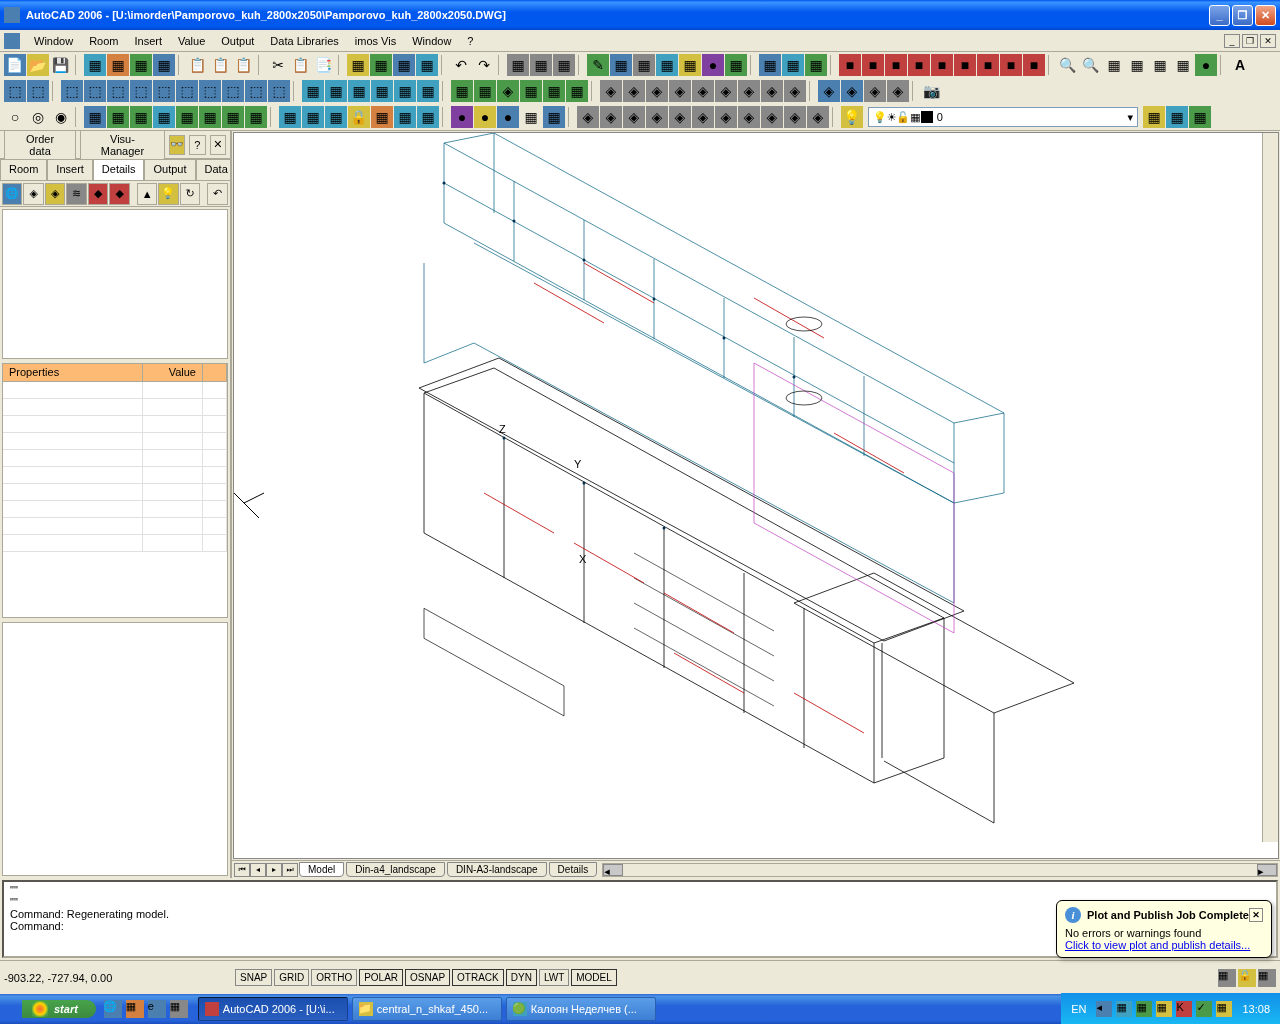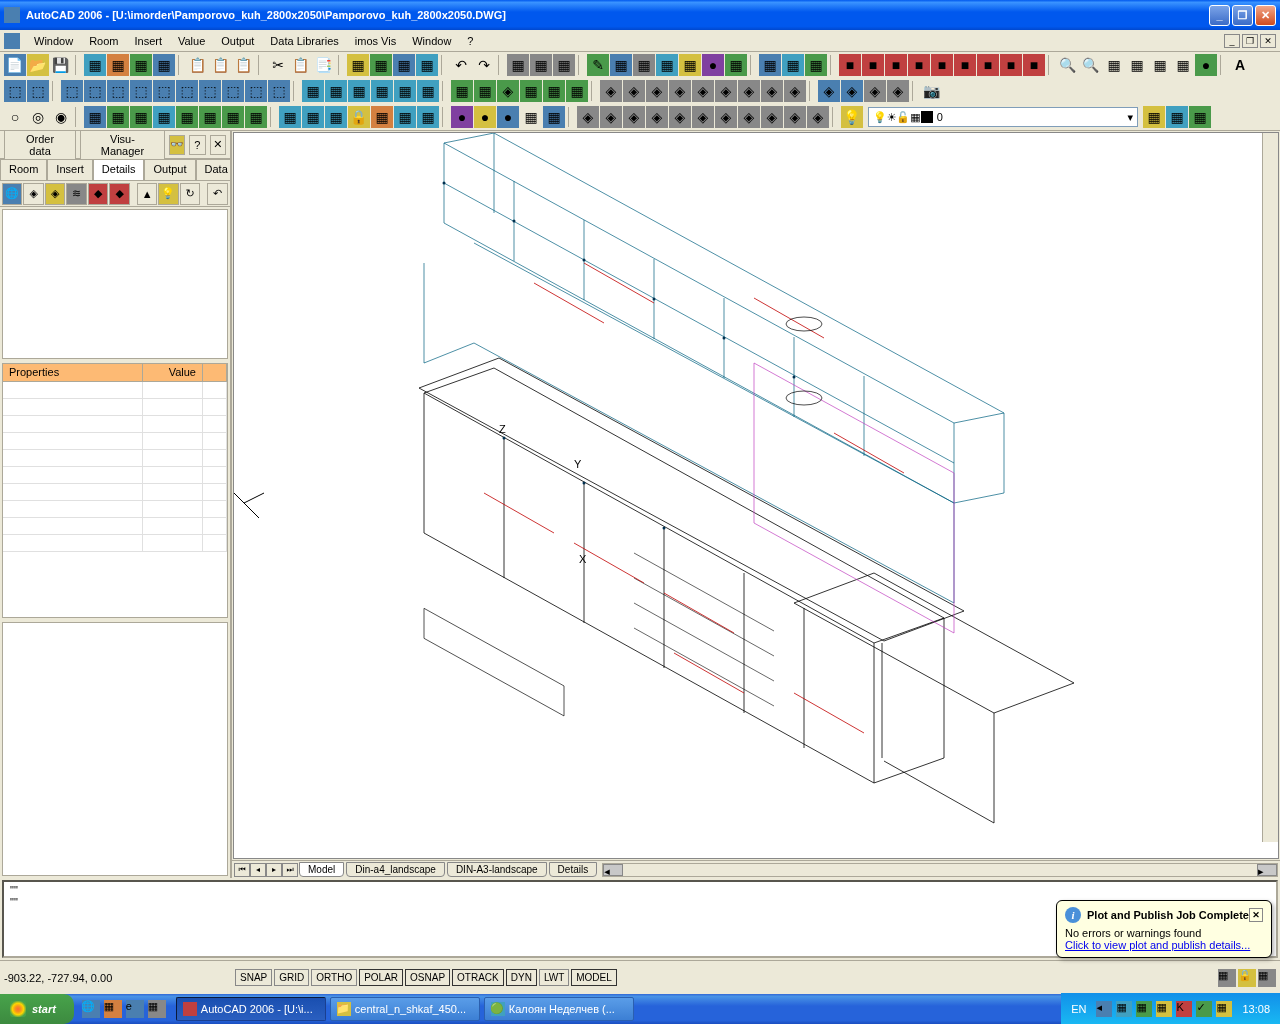--- a/index.html
+++ b/index.html
@@ -83,21 +83,21 @@
 
 .statusbar { height: 34px; background: #ece9d8; border-top: 1px solid #aca899; display: flex; align-items: center; padding: 0 4px; }
 .status-coords { width: 230px; }
 .status-toggle { padding: 2px 4px; border: 1px solid #888; margin: 0 1px; cursor: pointer; font-size: 10px; }
 .status-toggle.boxed { border: 1px solid #333; }
 .status-icons { margin-left: auto; display: flex; gap: 2px; }
 .status-icon { width: 18px; height: 18px; }
 
 
 .taskbar { height: 30px; background: linear-gradient(to bottom, #3168d5 0%, #4993e6 8%, #2663da 40%, #2663da 88%, #1a4ec0 100%); display: flex; align-items: center; }
-.start-btn { height: 30px; padding: 0 18px 0 10px; background: linear-gradient(to bottom, #48a34b 0%, #3c8a3f 100%); color: white; font-weight: bold; font-style: italic; font-size: 16px; display: flex; align-items: center; border-radius: 0 10px 10px 0; cursor: pointer; }
+.start-btn { height: 18px; padding: 0 18px 0 10px; background: linear-gradient(to bottom, #48a34b 0%, #3c8a3f 100%); color: white; font-weight: bold; font-style: italic; font-size: 16px; display: flex; align-items: center; border-radius: 0 10px 10px 0; cursor: pointer; margin-left: 22px; }
 .start-icon { width: 16px; height: 16px; margin-right: 6px; background: radial-gradient(circle, #ff6b35 0%, #f7931e 25%, #ffd500 50%, #48a34b 75%); border-radius: 3px; }
 .ql { display: flex; gap: 4px; padding: 0 8px; }
 .ql-icon { width: 18px; height: 18px; cursor: pointer; }
 .task-btn { height: 24px; min-width: 150px; max-width: 160px; background: linear-gradient(to bottom, #5a9de8, #3c7fd4); border: 1px solid #2a5fb0; border-radius: 2px; color: white; display: flex; align-items: center; padding: 0 6px; margin: 0 2px; cursor: pointer; overflow: hidden; white-space: nowrap; }
 .task-btn.active { background: linear-gradient(to bottom, #1a4fb0, #2a5fc0); border: 1px inset #1a3f90; }
 .task-icon { width: 14px; height: 14px; margin-right: 4px; flex-shrink: 0; }
 .tray { margin-left: auto; height: 30px; background: linear-gradient(to bottom, #1290e9, #19b9f3); display: flex; align-items: center; padding: 16px 10px; gap: 4px; }
 .tray-icon { width: 16px; height: 16px; }
 .tray-lang { color: white; font-size: 11px; margin-right: 6px; }
 .tray-time { color: white; font-size: 11px; margin-left: 6px; }
@@ -518,20 +518,22 @@
         <div class="mt-scroll-thumb right">▸</div>
       </div>
     </div>
   </div>
 </div>
 
 <div style="position:relative">
   <div class="cmdarea">
     <div class="cmd-line">""</div>
     <div class="cmd-line">""</div>
+    <div class="cmd-line">Command: Regenerating model.</div>
+    <div class="cmd-line">Command:</div>
   </div>
   <div class="balloon">
     <div class="balloon-hdr">
       <div class="balloon-icon">i</div>
       <span>Plot and Publish Job Complete</span>
       <div class="balloon-close">✕</div>
     </div>
     <div>No errors or warnings found</div>
     <div class="balloon-link">Click to view plot and publish details...</div>
   </div>

